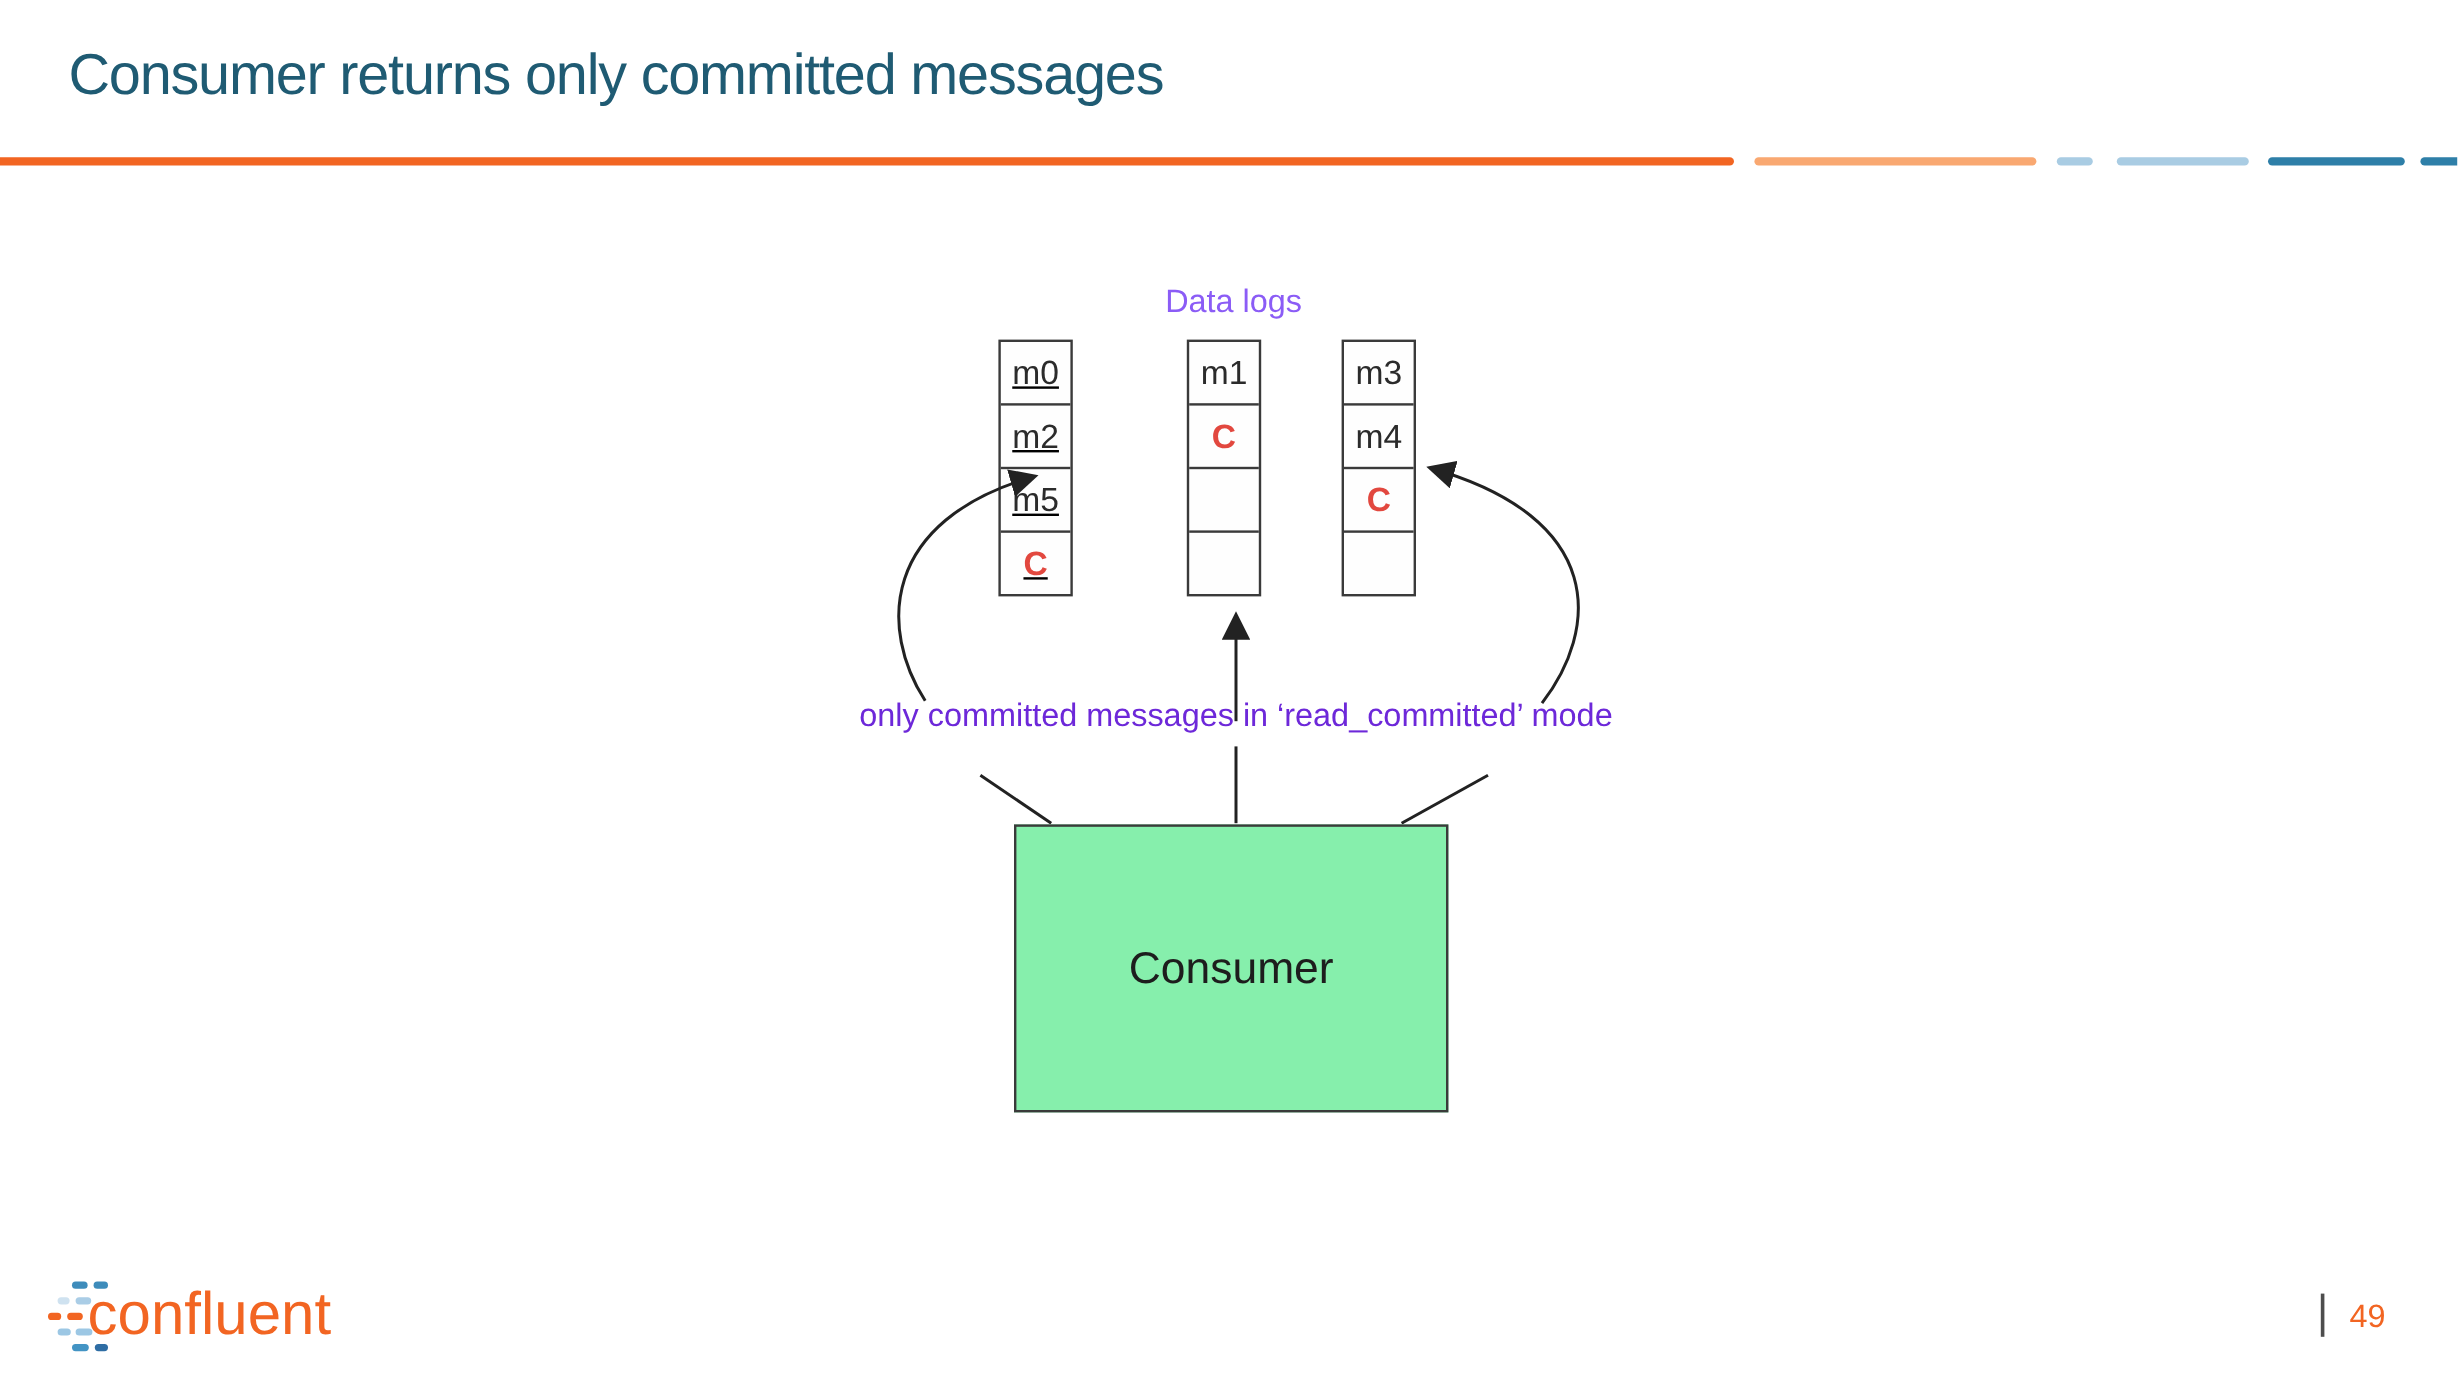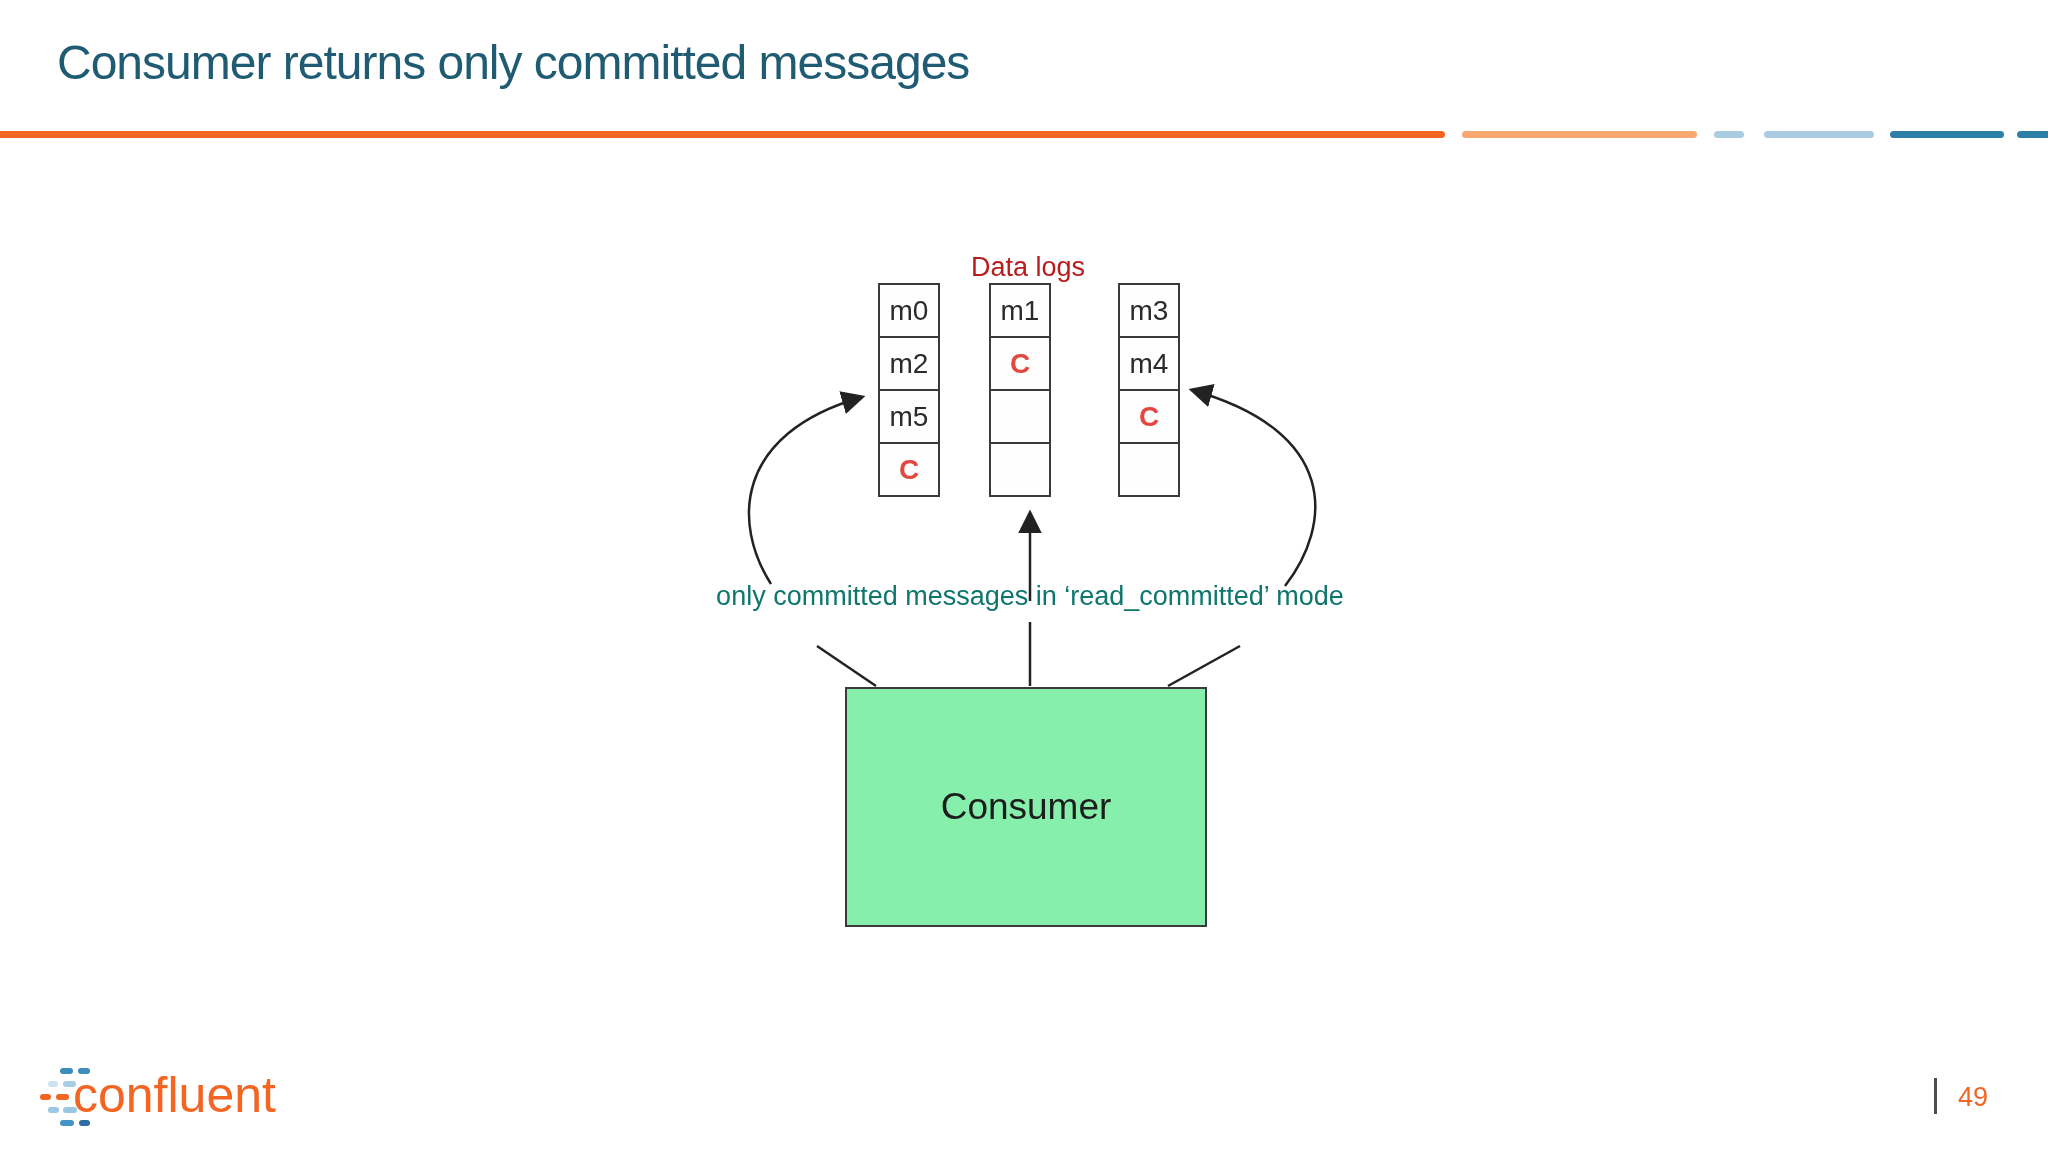--- a/index.html
+++ b/index.html
@@ -15,39 +15,39 @@
   }
   .underline-seg{position:absolute;top:131px;height:7px;border-radius:4px;}
   .seg-main   {left:0;width:1445px;background:#f26522;border-radius:0 4px 4px 0;}
   .seg-lorange{left:1462px;width:235px;background:#f9a871;}
   .seg-lblue1 {left:1714px;width:30px;background:#a9cce3;}
   .seg-lblue2 {left:1764px;width:110px;background:#a9cce3;}
   .seg-teal1  {left:1890px;width:114px;background:#2e7fa8;}
   .seg-teal2  {left:2017px;width:31px;background:#2e7fa8;border-radius:4px 0 0 4px;}
   
   .data-logs-label{
-    position:absolute;left:928px;top:252px;width:200px;text-align:center;
-    font-size:27px;color:#b91c1c;
+    position:absolute;left:928px;top:236px;width:200px;text-align:center;
+    font-size:27px;color:#8b5cf6;
   }
   .log-col{
     position:absolute;top:283px;width:58px;height:210px;
     border:2px solid #3a3a3a;display:flex;flex-direction:column;background:#fefefe;
   }
-  .log-col-1{left:878px;}
+  .log-col-1{left:832px;text-decoration:underline;}
   .log-col-2{left:989px;}
   .log-col-3{left:1118px;}
   .log-cell{
     flex:1;display:flex;align-items:center;justify-content:center;
     font-size:28px;color:#2b2b2b;
   }
   .log-cell + .log-cell{border-top:2px solid #3a3a3a;}
   .log-cell.commit{color:#e2483f;font-weight:700;}
   .annotation{
     position:absolute;left:700px;top:581px;width:660px;text-align:center;
-    font-size:27px;color:#0f766e;
+    font-size:27px;color:#6d28d9;
   }
   .consumer-box{
     position:absolute;left:845px;top:687px;width:358px;height:236px;
     border:2px solid #3a3a3a;display:flex;align-items:center;justify-content:center;
     background:#86efac;
   }
   .consumer-label{font-size:37px;color:#1d1d1d;}
   svg.arrows{position:absolute;left:0;top:0;}
   
   .logo{position:absolute;left:36px;top:1058px;width:280px;height:70px;}

